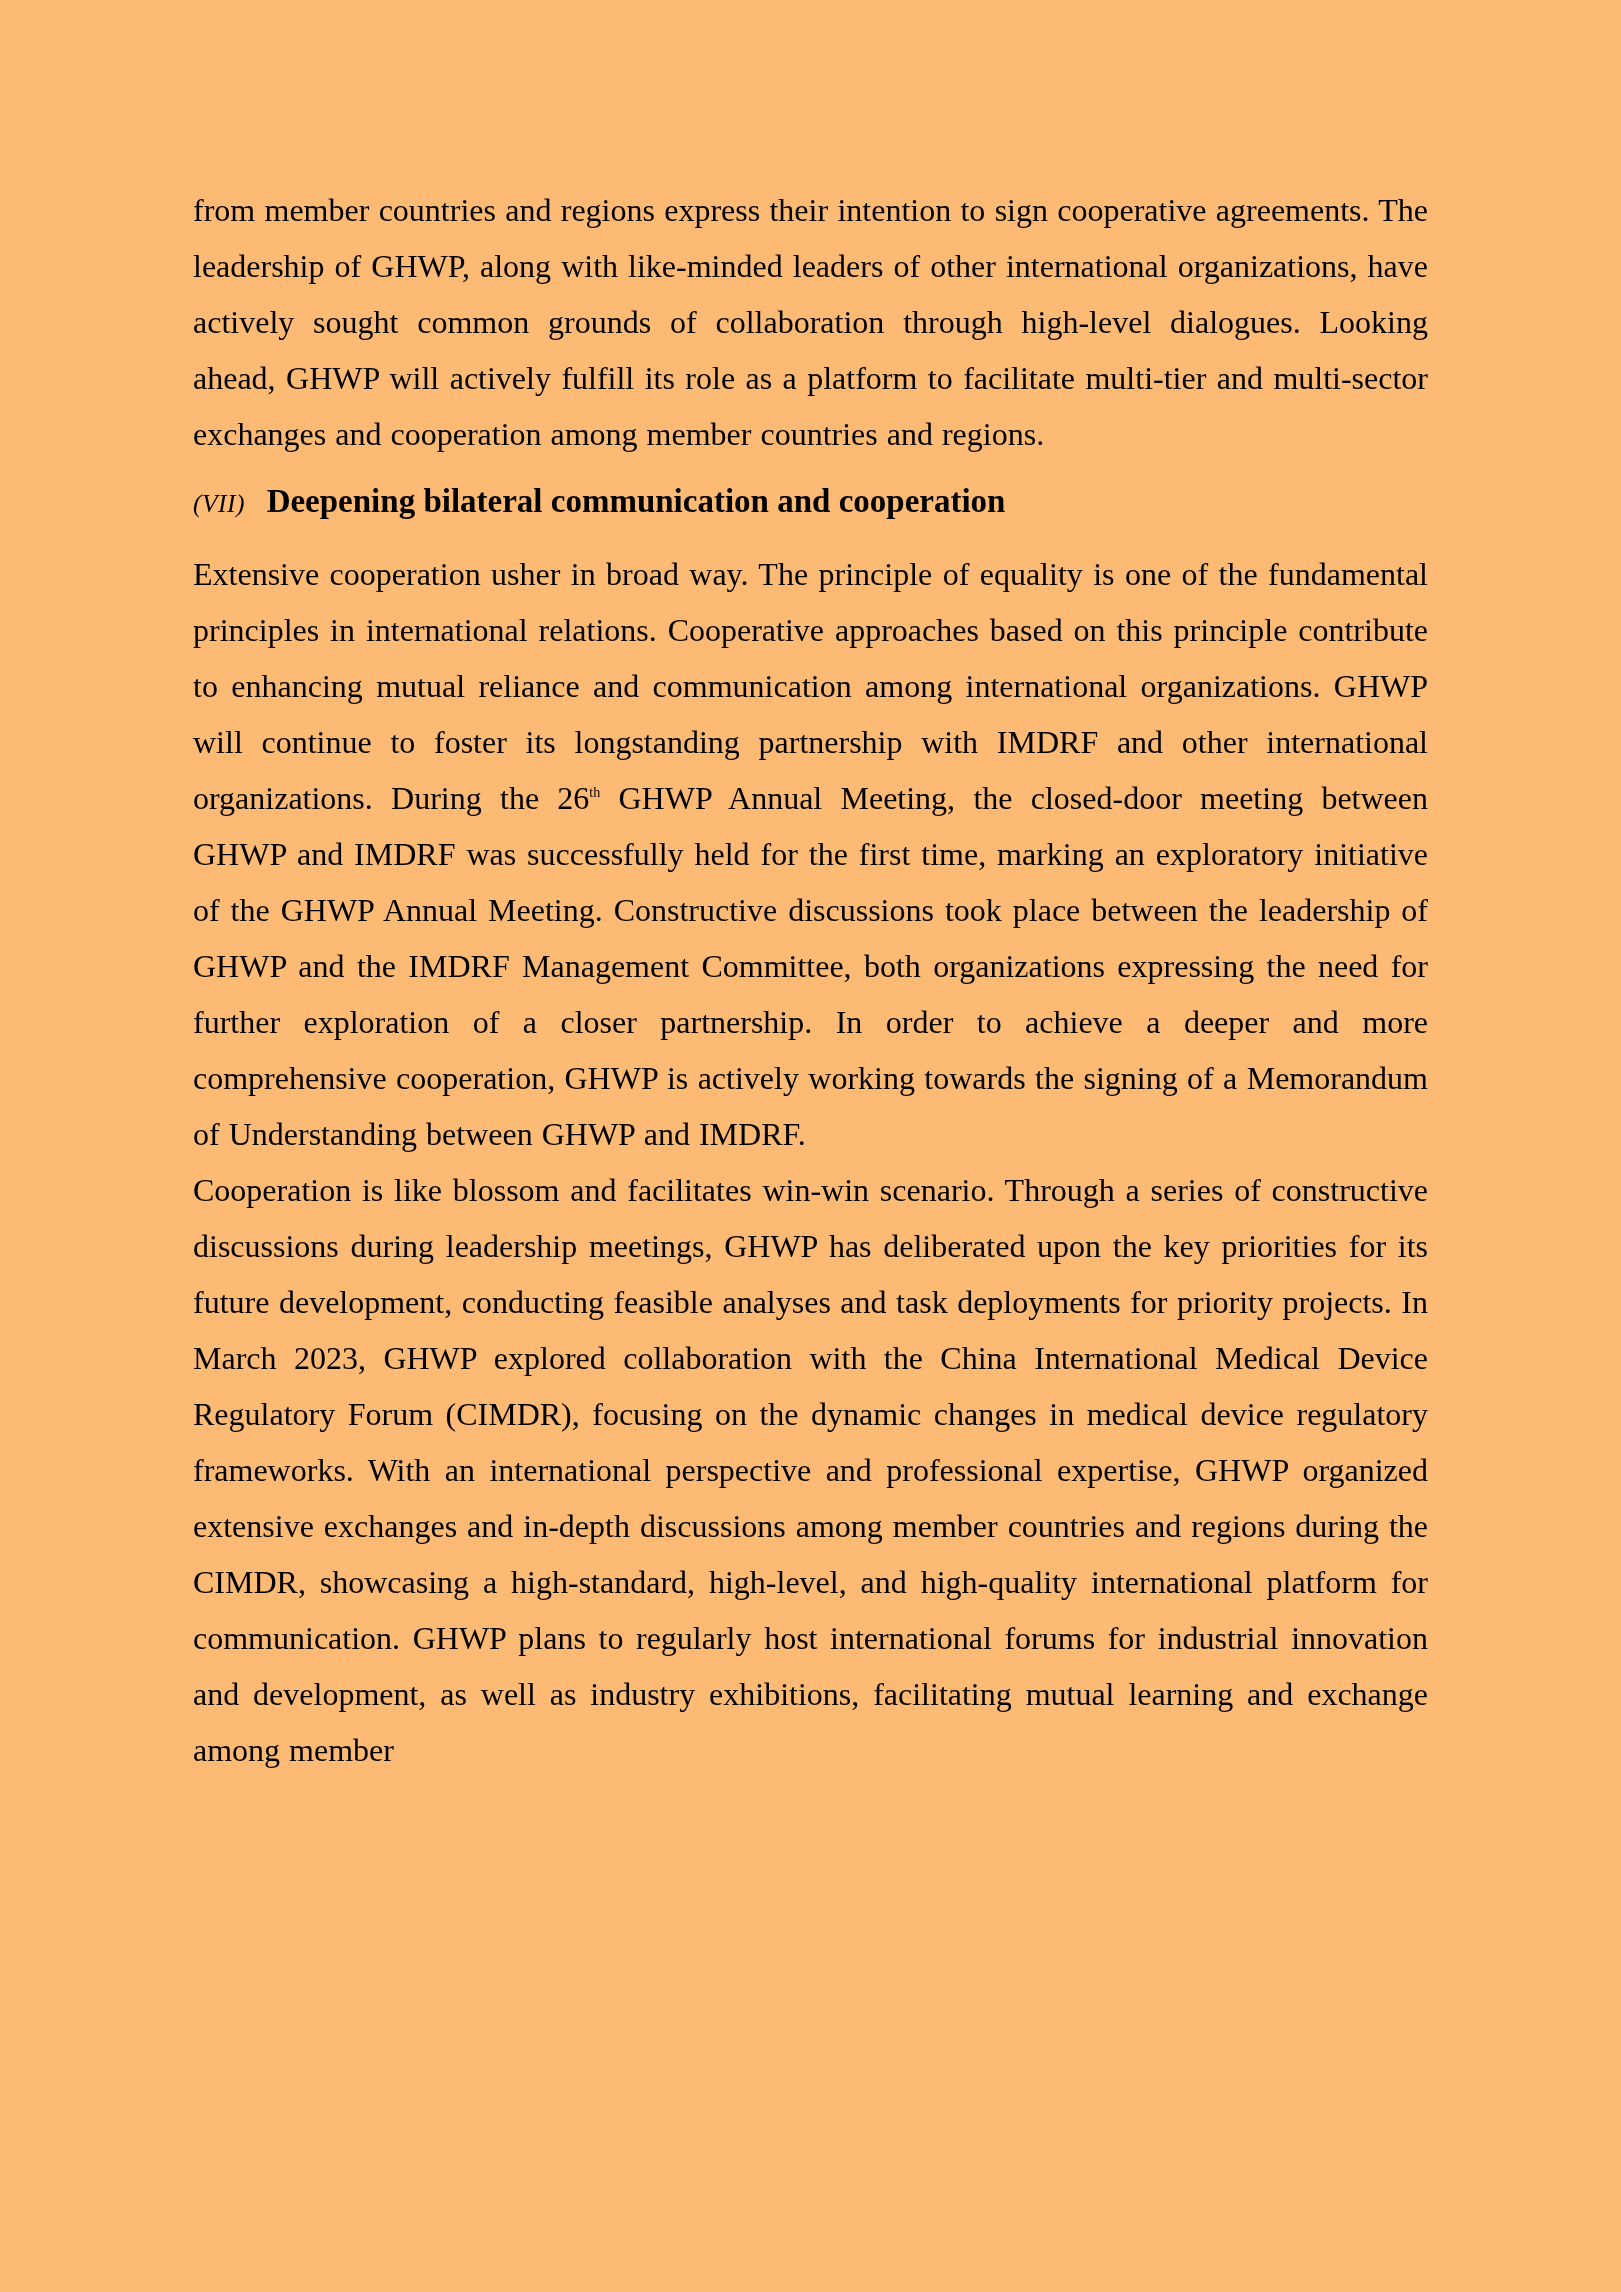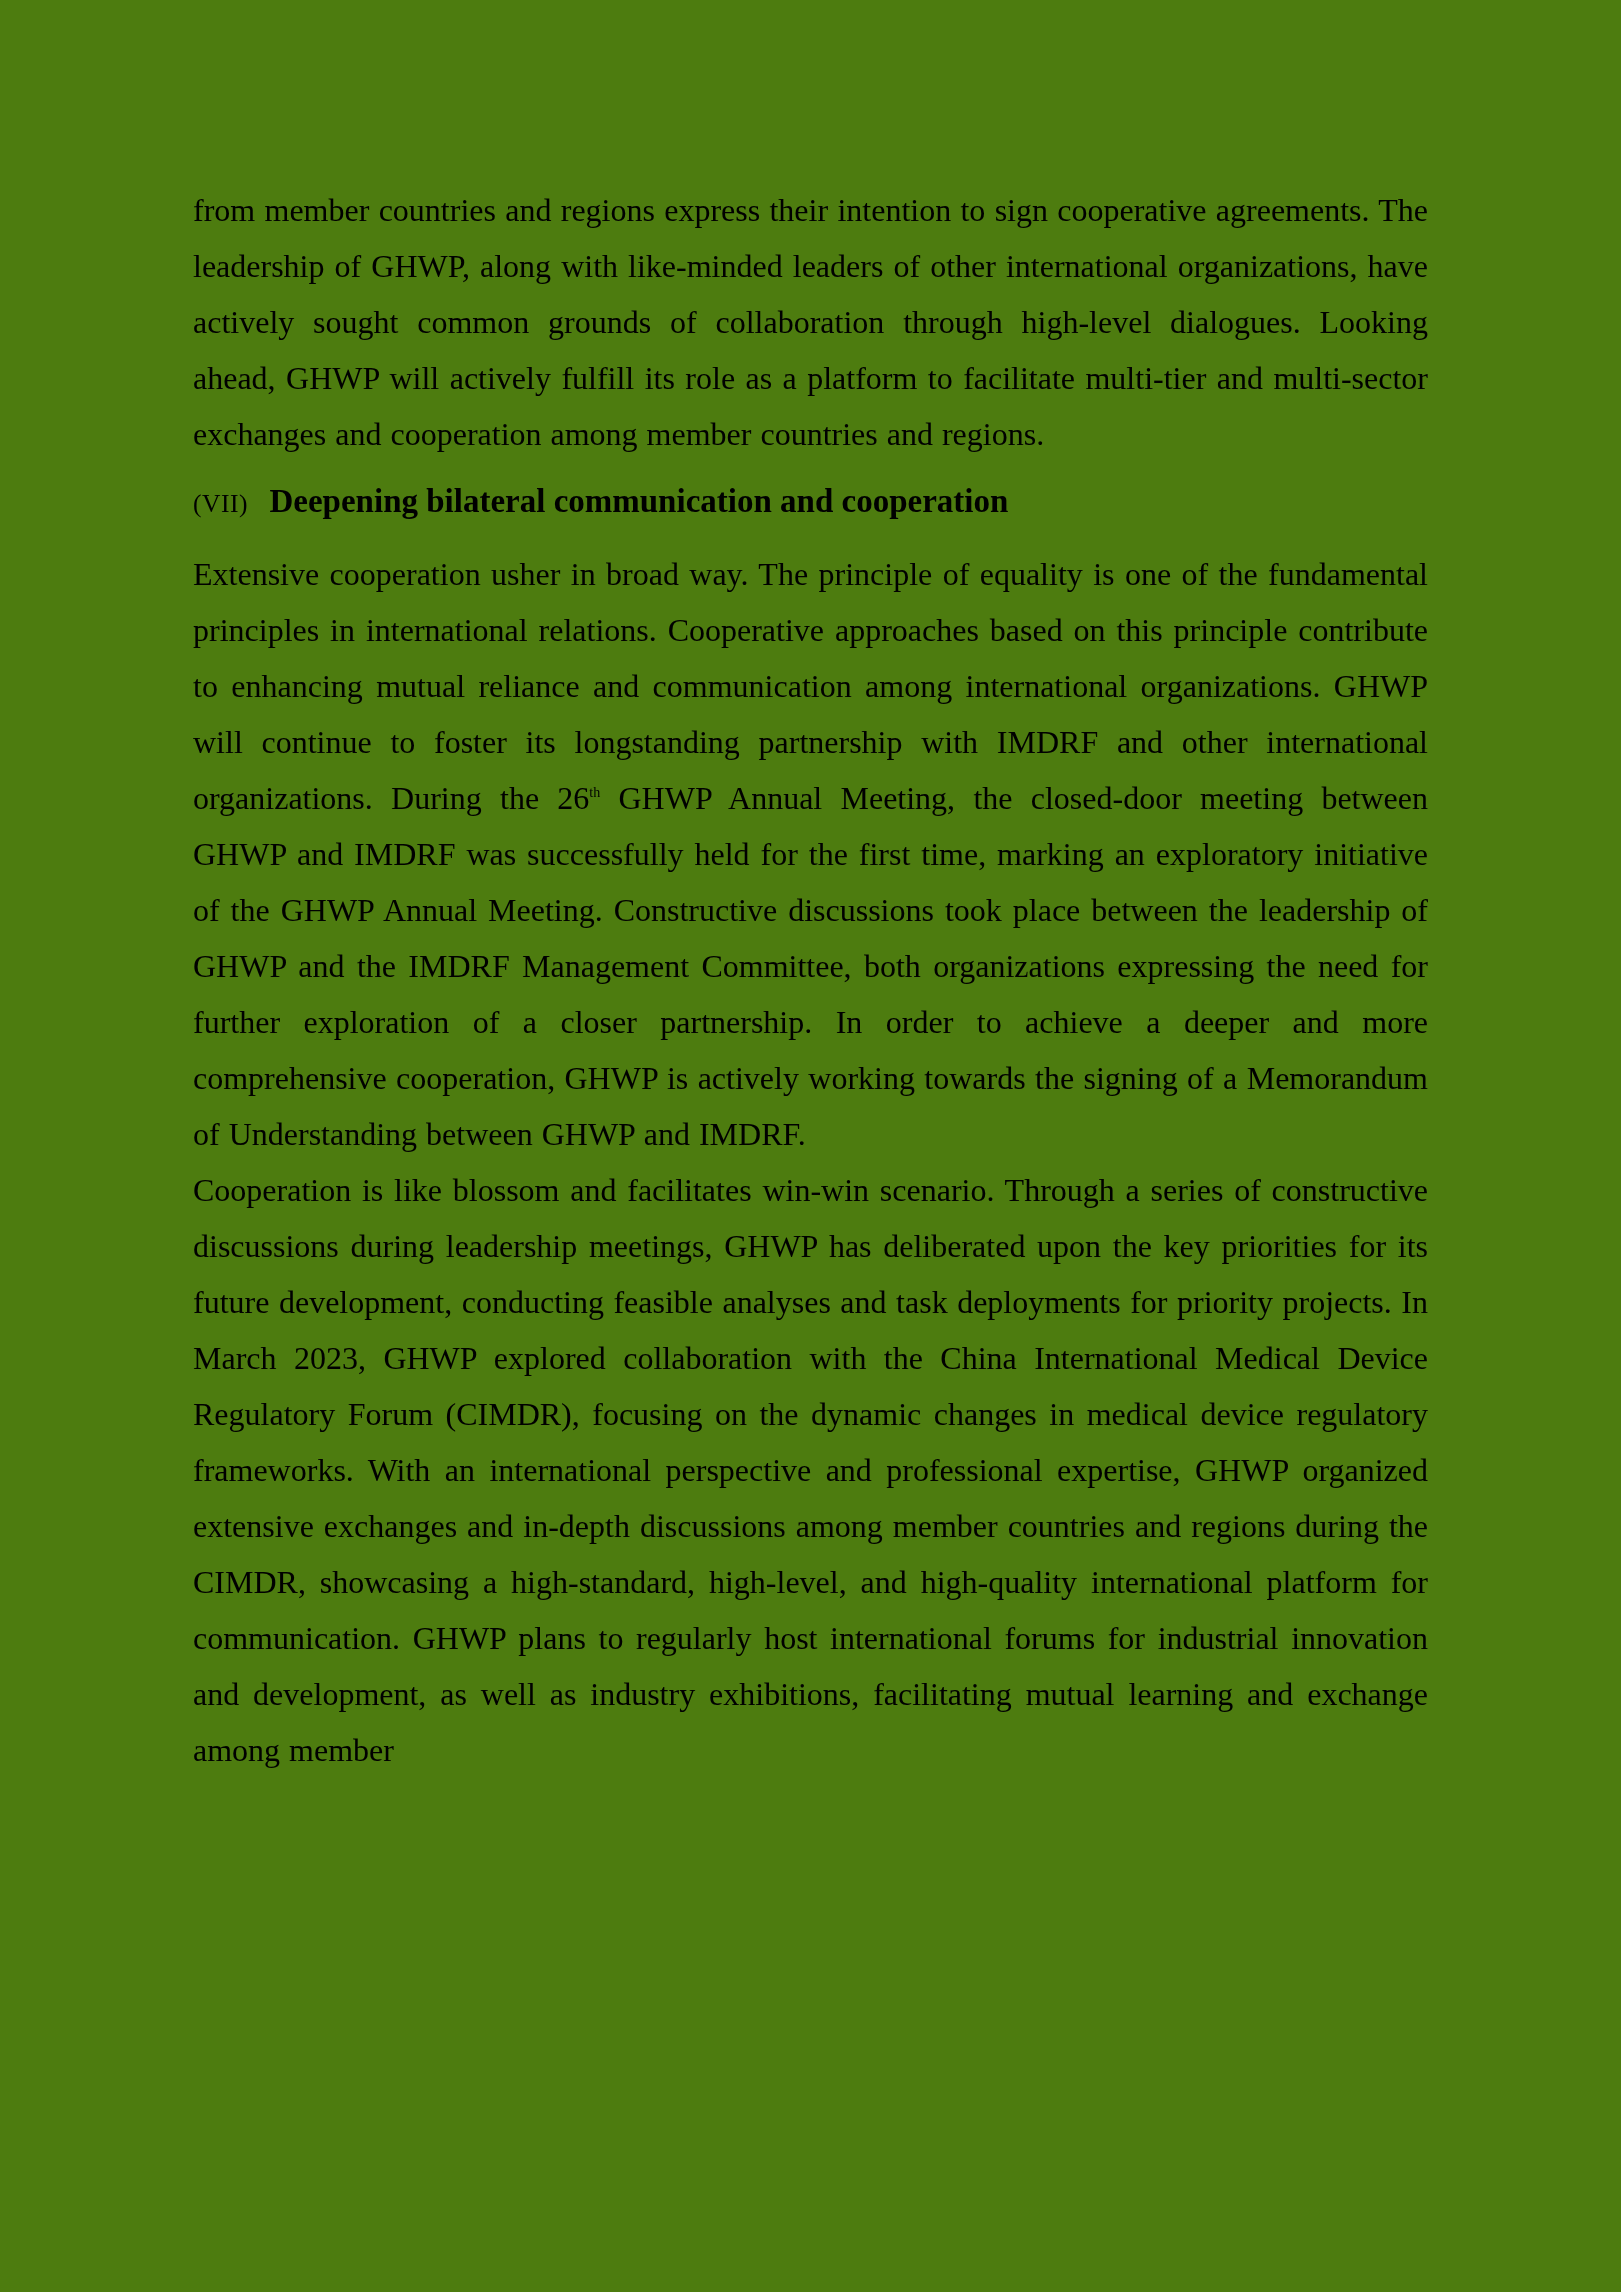--- a/index.html
+++ b/index.html
@@ -4,21 +4,21 @@
 <style>
   html, body {
     margin: 0;
     padding: 0;
     background: #ffffff;
   }
   .page {
     position: relative;
     width: 1621px;
     height: 2293px;
-    background: #4d7c0f;
+    background: #fdba74;
     color: #000000;
     font-family: "Liberation Serif", "DejaVu Serif", serif;
     overflow: hidden;
   }
   .content {
     position: absolute;
     left: 193px;
     top: 182px;
     width: 1235px;
   }
@@ -34,20 +34,21 @@
     font-size: 33px;
     line-height: 56px;
     font-weight: bold;
     text-align: left;
   }
   .h-label {
     font-weight: normal;
     font-size: 25.5px;
     letter-spacing: 0.5px;
     margin-right: 21.6px;
+    font-style: italic;
   }
   .h-title {
     font-weight: bold;
     font-family: Liberation Serif, serif;
   }
   .sup-th {
     font-size: 14px;
     line-height: 0;
     vertical-align: super;
   }

